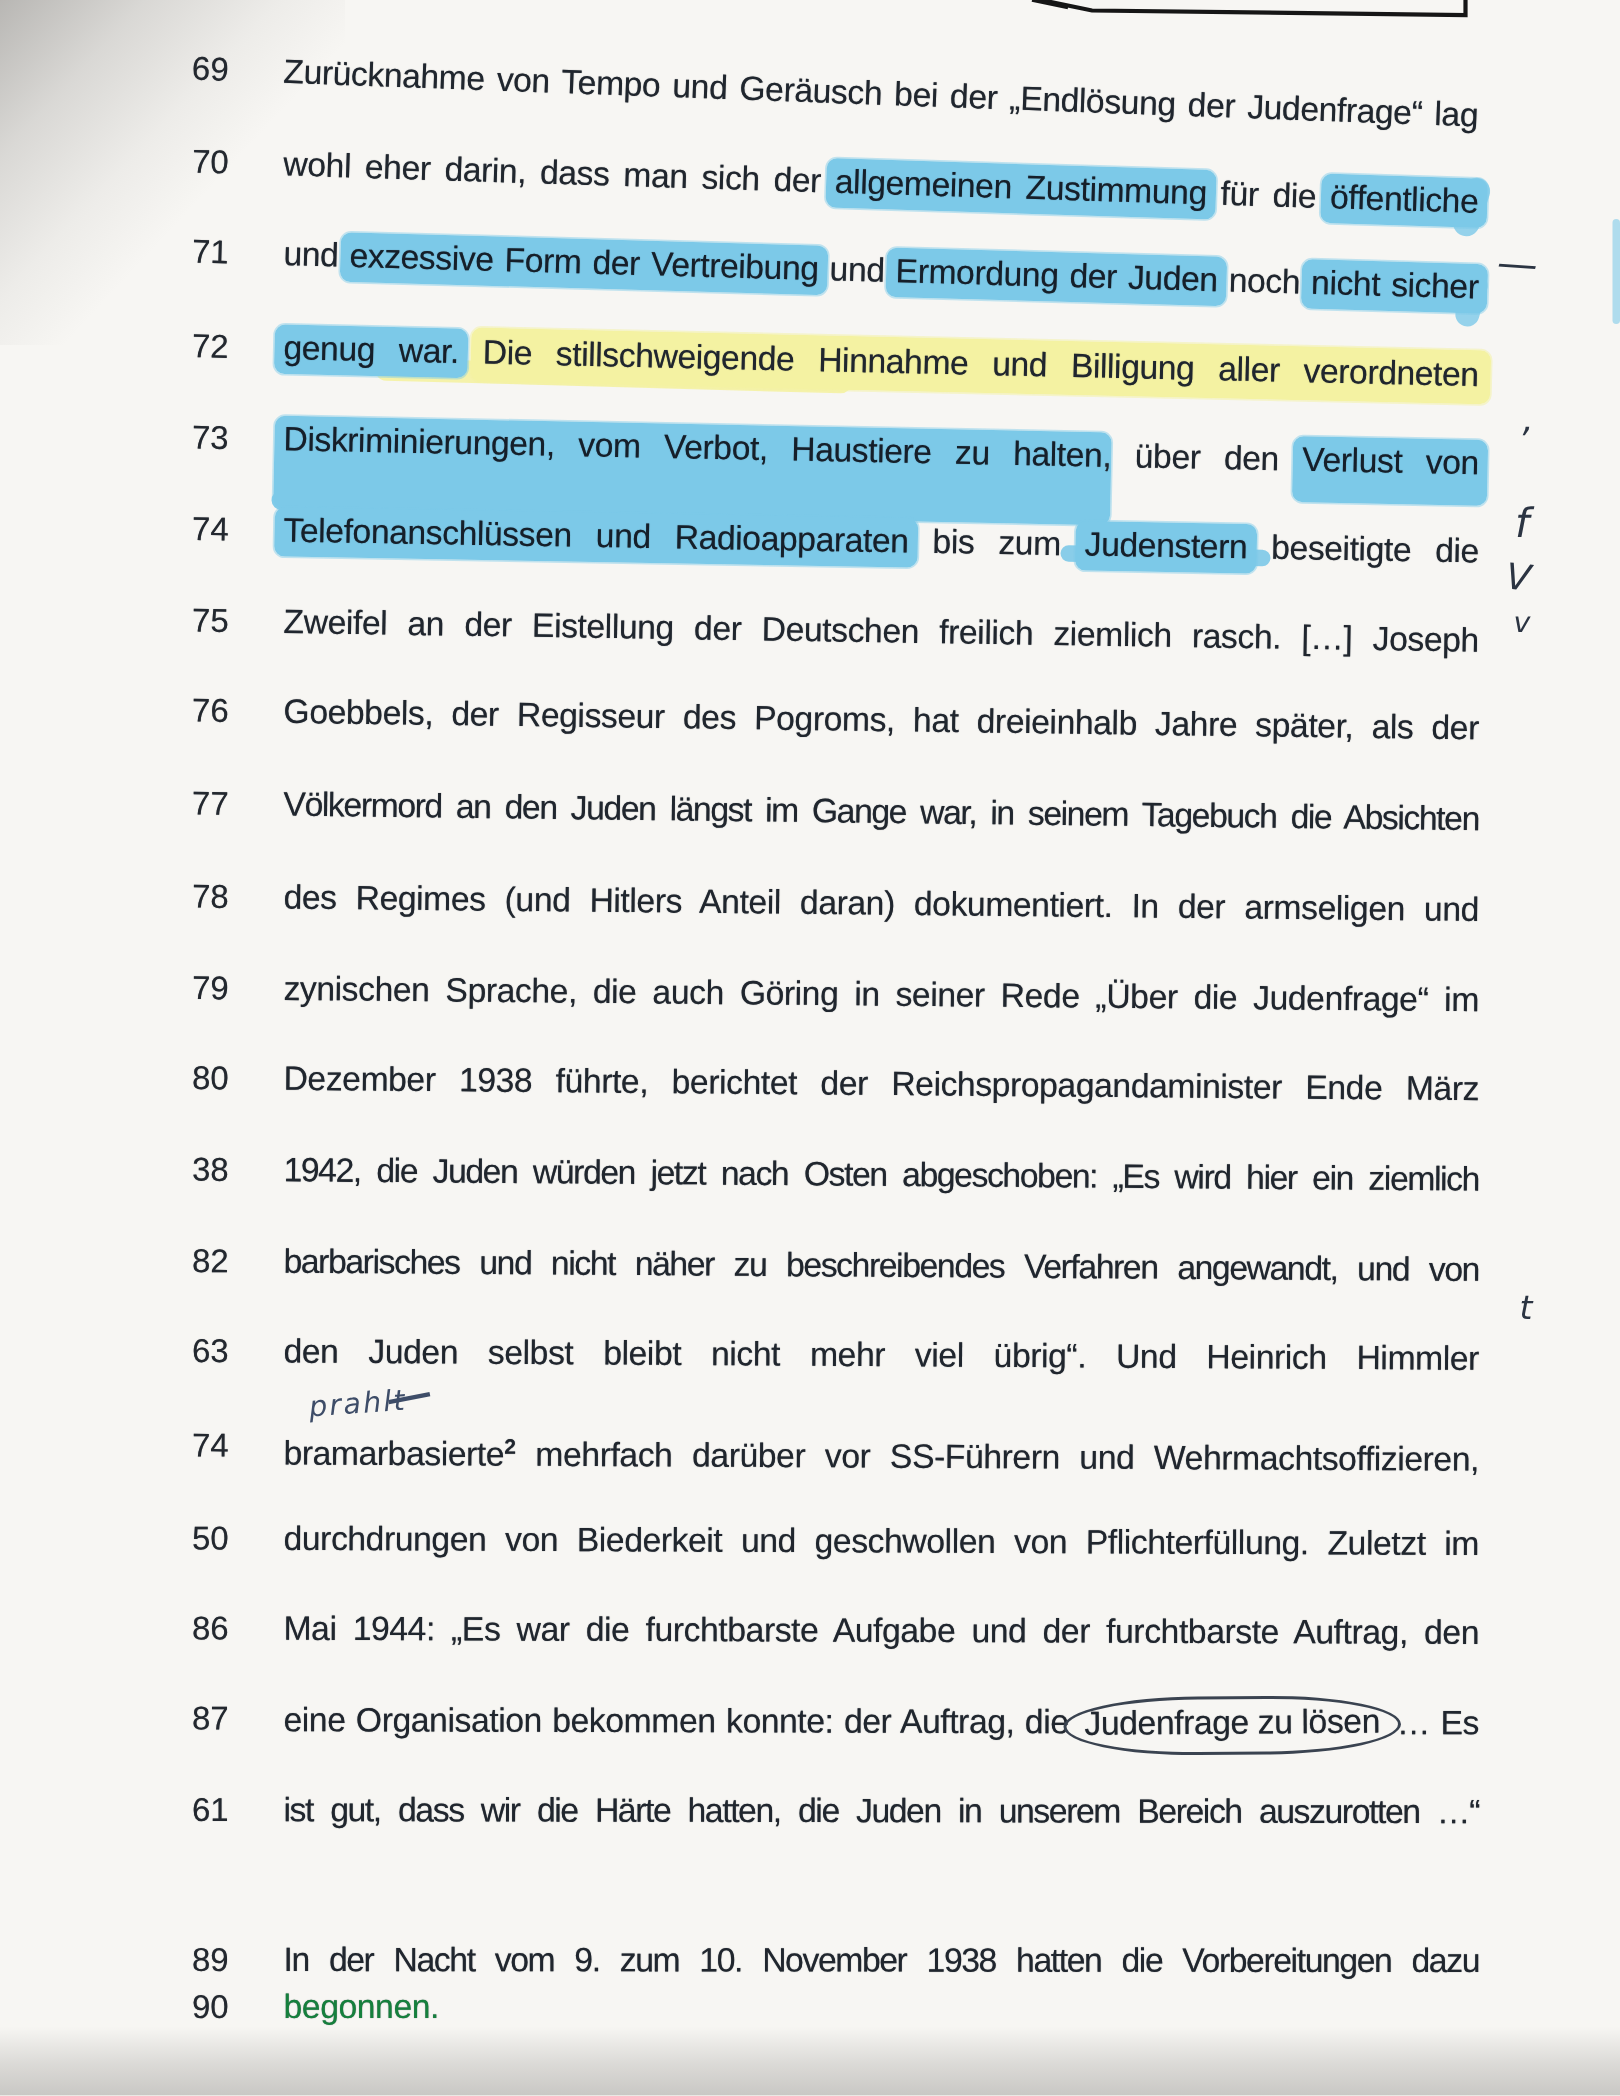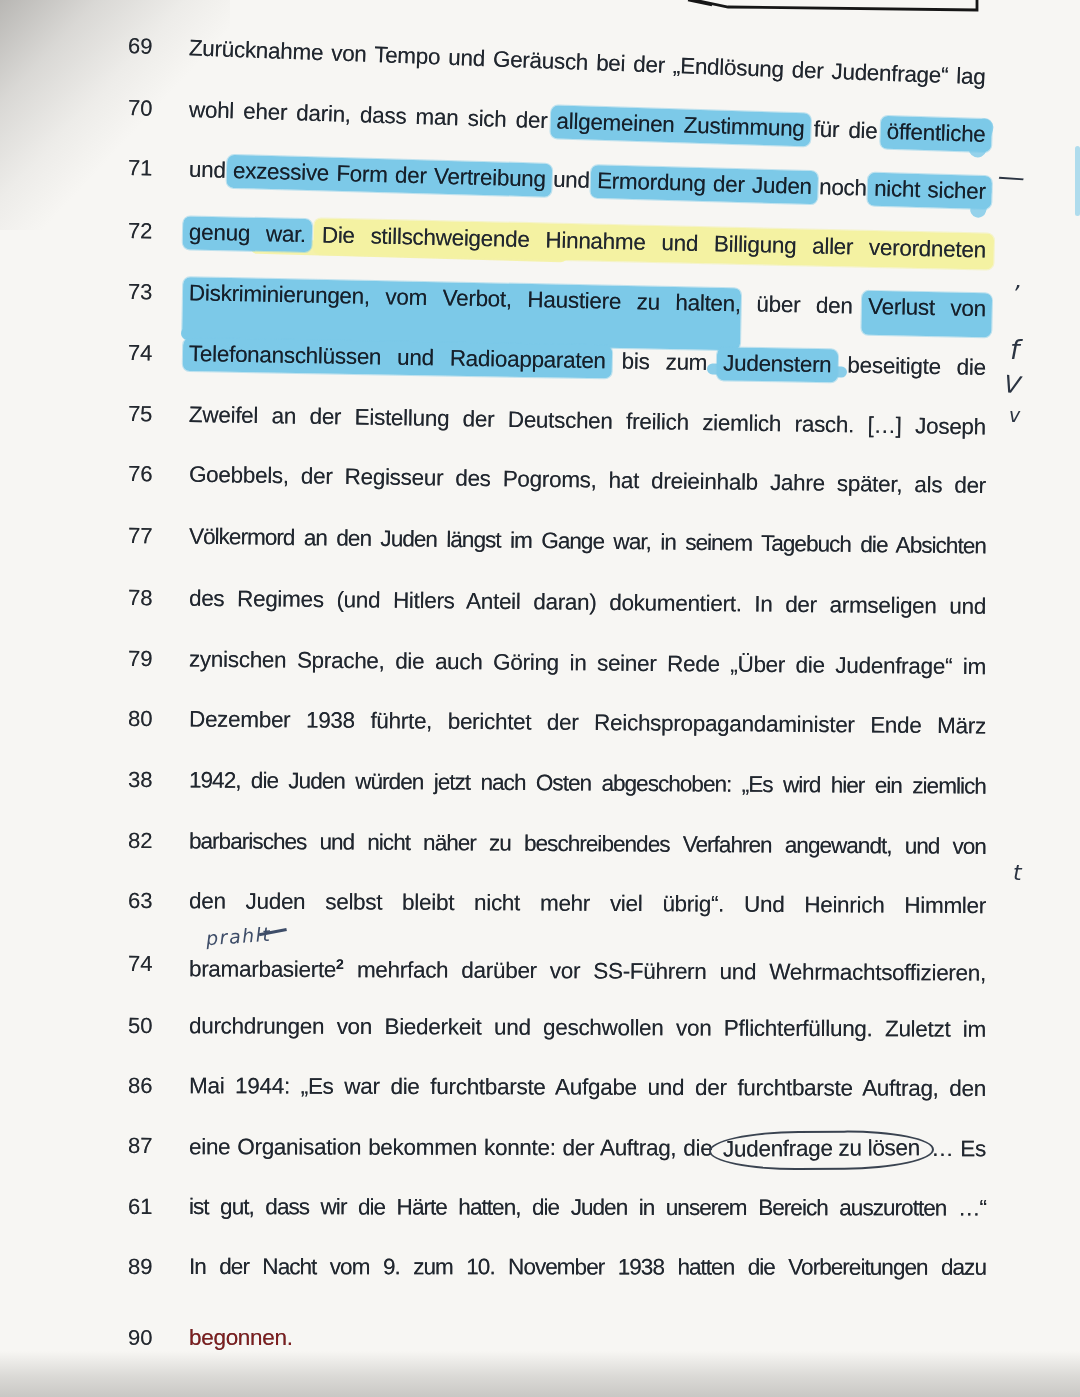--- a/index.html
+++ b/index.html
@@ -31,21 +31,21 @@
   .hl-b.tall{padding-bottom:34px;margin-bottom:-34px;}
   .hl-b.drop{padding-bottom:16px;margin-bottom:-16px;}
   .hl-y{background:var(--hl-y,#f4f2a2);padding:4px 8px 7px;margin:-4px -8px -7px;
         box-shadow:0 0 0 1px rgba(244,242,162,.5);}
   .stroke{position:absolute;pointer-events:none;}
 
   
   .circled{display:inline-block;border:2.6px solid #3a4350;border-radius:115px/25px;
            padding:0 12px 4px;margin:-1px -10px -4px;transform:rotate(-0.6deg);}
   .fnote{font-size:14px;font-weight:bold;vertical-align:8px;letter-spacing:0;}
-  .muted{color:#7f1d1d;}
+  .muted{color:#15803d;}
   .hand{position:absolute;left:206px;top:925px;font-family:"DejaVu Sans",sans-serif;
         font-style:italic;font-size:19px;color:#3e4d68;letter-spacing:1.5px;
         transform:rotate(-4deg);}
   .hand .tbar{position:absolute;right:-16px;top:8px;width:28px;height:2.5px;
         background:#3e4d68;transform:rotate(-7deg);}
   .margin-mark{position:absolute;font-family:"DejaVu Sans",sans-serif;font-style:italic;
         color:#2b3442;line-height:1;}
 </style>
 </head>
 <body>
@@ -140,21 +140,21 @@
         <span class="txt"><span>Mai 1944: „Es war die furchtbarste Aufgabe und der furchtbarste Auftrag, den</span></span>
       </div>
       <div class="line" style="top: 1130px; transform: rotate(0.15deg);">
         <span class="num">87</span>
         <span class="txt"><span>eine Organisation bekommen konnte: der Auftrag, die </span><span class="circled">Judenfrage zu lösen</span><span> … Es</span></span>
       </div>
       <div class="line" style="top: 1191px; transform: rotate(0.1deg);">
         <span class="num">61</span>
         <span class="txt tight"><span>ist gut, dass wir die Härte hatten, die Juden in unserem Bereich auszurotten …“</span></span>
       </div>
-      <div class="line" style="top: 1251px; transform: rotate(0.05deg);">
+      <div class="line" style="top: 1291px; transform: rotate(0.05deg);">
         <span class="num">89</span>
         <span class="txt tight"><span>In der Nacht vom 9. zum 10. November 1938 hatten die Vorbereitungen dazu</span></span>
       </div>
       <div class="line" style="top: 1322px; transform: rotate(0deg);">
         <span class="num">90</span>
         <span class="txt no-just"><span class="muted">begonnen.</span></span>
       </div>
     </div>
 
   <div class="hand">

